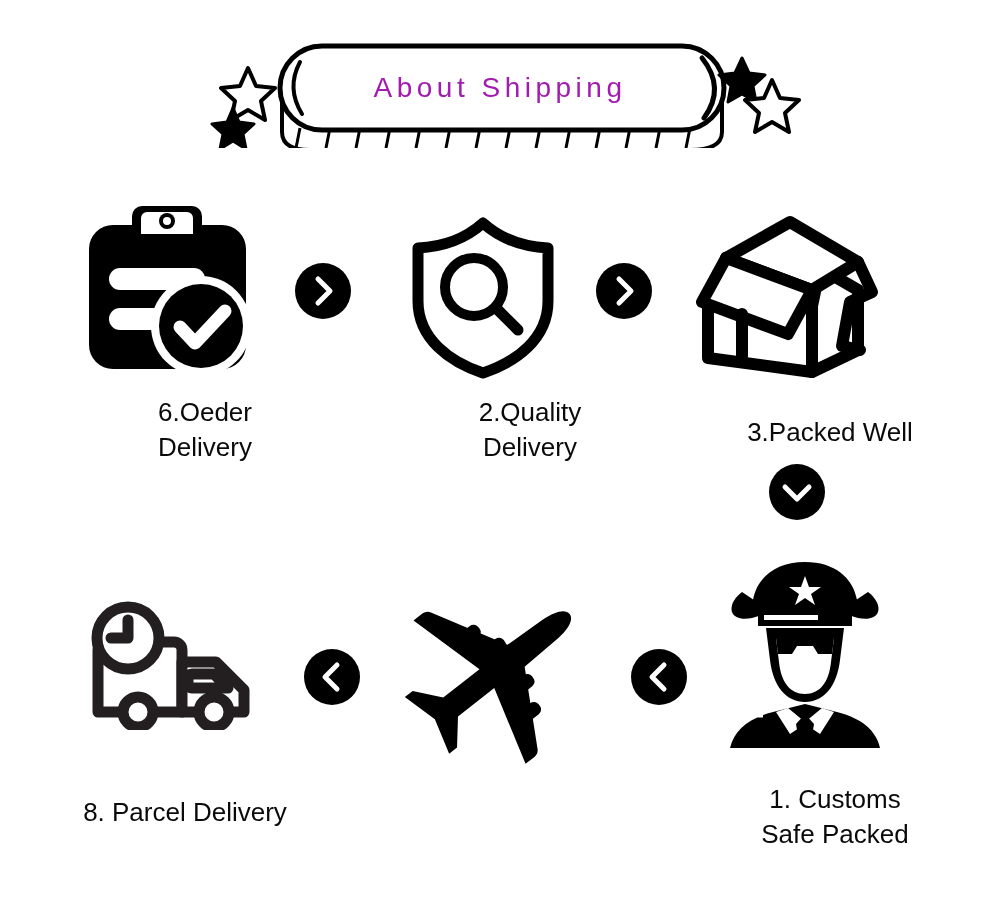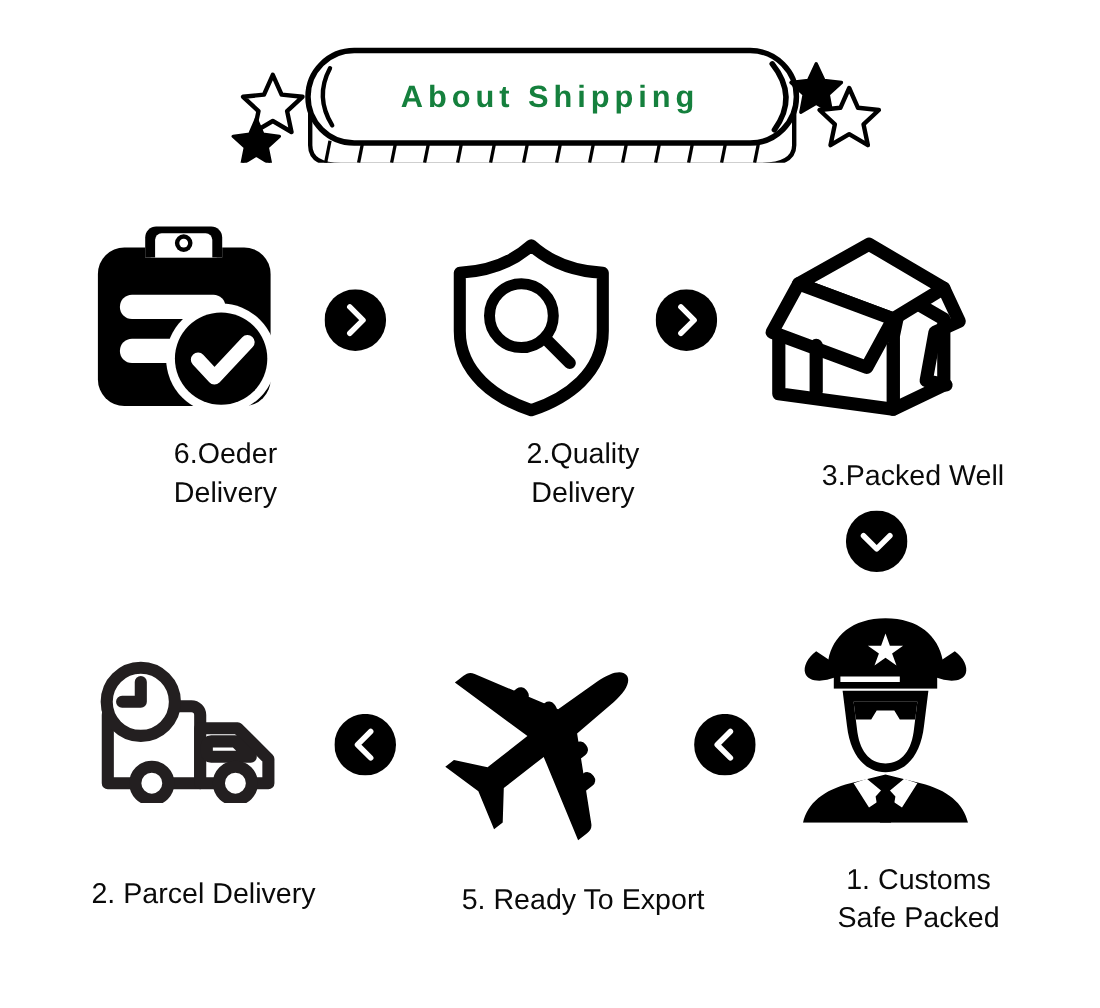--- a/index.html
+++ b/index.html
@@ -28,24 +28,24 @@
     width: 1000px;
     height: 120px;
   }
   #banner-title {
     position: absolute;
     left: 280px;
     top: 46px;
     width: 440px;
     text-align: center;
     font-size: 28px;
-    font-weight: 700;
+    font-weight: 400;
     letter-spacing: 4.5px;
     line-height: 1;
-    color: #15803d;
+    color: #a21caf;
     white-space: nowrap;
   }
 
   
   .step {
     position: absolute;
   }
   .step-icon {
     position: absolute;
   }
@@ -211,21 +211,21 @@
 
           <circle cx="58" cy="112" r="15"></circle>
           <circle cx="134" cy="112" r="15"></circle>
 
           <circle cx="48" cy="38" r="31"></circle>
           <path d="M48 20 L48 38 L31 38" fill="none"></path>
         </g>
       </svg>
     </div>
     <div class="step-label" style="left:0px; top:205px; width:290px;">
-      <span>2. Parcel Delivery</span>
+      <span>8. Parcel Delivery</span>
     </div>
   </div>
 
   <div class="connector" style="left:304px; top:649px;">
     <svg width="56" height="56" viewBox="0 0 56 56">
       <circle cx="28" cy="28" r="28" fill="#000000"></circle>
       <path d="M33 16 L21 28 L33 40" fill="none" stroke="#ffffff" stroke-width="5" stroke-linecap="round" stroke-linejoin="round"></path>
     </svg>
   </div>
 
@@ -254,23 +254,20 @@
                    l72 -40
                    l2 -44
                    c1 -14 5 -24 12 -24 z" fill="#000000"></path>
           <rect x="54" y="86" width="14" height="30" rx="6" fill="#000000"></rect>
           <rect x="80" y="74" width="14" height="30" rx="6" fill="#000000"></rect>
           <rect x="126" y="74" width="14" height="30" rx="6" fill="#000000"></rect>
           <rect x="152" y="86" width="14" height="30" rx="6" fill="#000000"></rect>
         </g>
       </svg>
     </div>
-    <div class="step-label" style="left:0px; top:230px; width:320px;">
-      <span>5. Ready To Export</span>
-    </div>
   </div>
 
   <div class="connector" style="left:631px; top:649px;">
     <svg width="56" height="56" viewBox="0 0 56 56">
       <circle cx="28" cy="28" r="28" fill="#000000"></circle>
       <path d="M33 16 L21 28 L33 40" fill="none" stroke="#ffffff" stroke-width="5" stroke-linecap="round" stroke-linejoin="round"></path>
     </svg>
   </div>
 
   <div class="step" style="left:690px; top:550px; width:290px; height:330px;">

